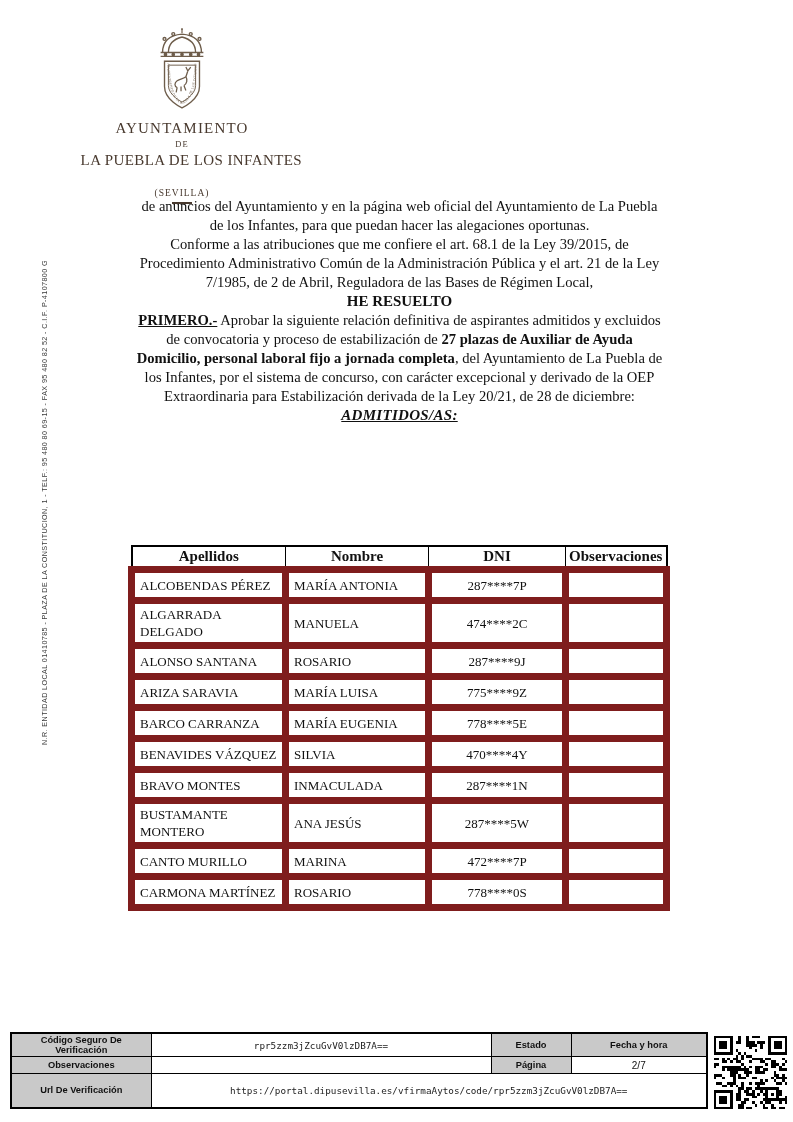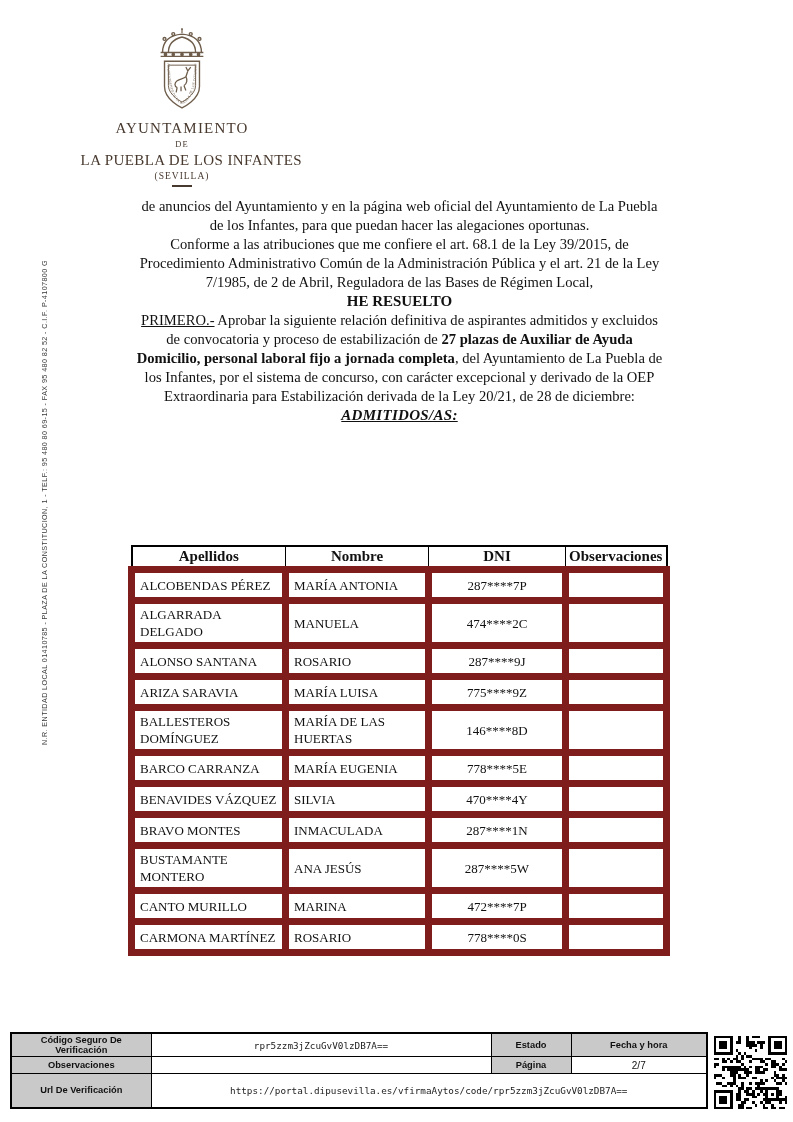--- a/index.html
+++ b/index.html
@@ -16,30 +16,30 @@
     width:500px; font-family:"Liberation Sans", sans-serif;
     font-size:7.2px; letter-spacing:.4px; color:#3a3a3a; white-space:nowrap;
   }
 
   
   .header-block { position:absolute; left:62px; top:26px; width:240px; text-align:center; color:#48392e; }
   .crest { display:block; margin:0 auto; }
   .org-1 { font-size:15px; letter-spacing:1.2px; margin-top:6px; }
   .org-2 { font-size:8.5px; letter-spacing:1px; margin-top:2px; }
   .org-3 { font-size:15px; letter-spacing:.4px; margin-top:3px; white-space:nowrap;text-align:right; }
-  .org-4 { font-size:9.5px; letter-spacing:1px; margin-top:2px; }
+  .org-4 { font-size:9.5px; letter-spacing:1px; margin-top:19px; }
   .org-rule { width:20px; border-top:2.5px solid #48392e; margin:4px auto 0 auto; }
 
   
   .content { position:absolute; left:136px; top:197px; width:527px; font-size:14.6px; line-height:19px; text-align:justify; }
   .content p { margin:0;text-align:center; }
   .p2 { margin-top:18px; }
   .h-resuelto { margin-top:41px; text-align:center; font-weight:bold; font-size:15px; }
   .p-primero { margin-top:15px; }
-  .lbl-primero { font-weight:normal; text-decoration:underline;margin-top:40px; }
+  .lbl-primero { font-weight:bold; text-decoration:underline;margin-top:40px; }
   .b { font-weight:bold; }
   .h-admitidos { margin-top:38px; text-align:center; font-weight:bold; font-size:15px; text-decoration:underline; letter-spacing:.3px;font-style:italic; }
 
   
   .admitted-wrap { position:absolute; left:128px; top:545px; width:435px; }
   table.admitted { width:100%; border-collapse:collapse; border:2px solid #000; table-layout:fixed; }
   table.admitted th { border:1px solid #000; font-size:15px; font-weight:bold; text-align:center; height:22px; padding:1px 2px; }
   table.admitted td { border:7px solid #7f1d1d; font-size:13px; vertical-align:middle; padding:2px 5px; white-space:pre-line; line-height:17px; }
   table.admitted tr.row { height:31px; }
   table.admitted td.c-dni { text-align:center; }
@@ -152,28 +152,20 @@
             <td class="c-obs"></td>
           </tr>
 
           <tr class="row">
             <td class="c-ape">ARIZA SARAVIA</td>
             <td class="c-nom">MARÍA LUISA</td>
             <td class="c-dni">775****9Z</td>
             <td class="c-obs"></td>
           </tr>
 
-          <tr class="row">
-            <td class="c-ape">BALLESTEROS
-DOMÍNGUEZ</td>
-            <td class="c-nom">MARÍA DE LAS
-HUERTAS</td>
-            <td class="c-dni">146****8D</td>
-            <td class="c-obs"></td>
-          </tr>
 
           <tr class="row">
             <td class="c-ape">BARCO CARRANZA</td>
             <td class="c-nom">MARÍA EUGENIA</td>
             <td class="c-dni">778****5E</td>
             <td class="c-obs"></td>
           </tr>
 
           <tr class="row">
             <td class="c-ape">BENAVIDES VÁZQUEZ</td>

